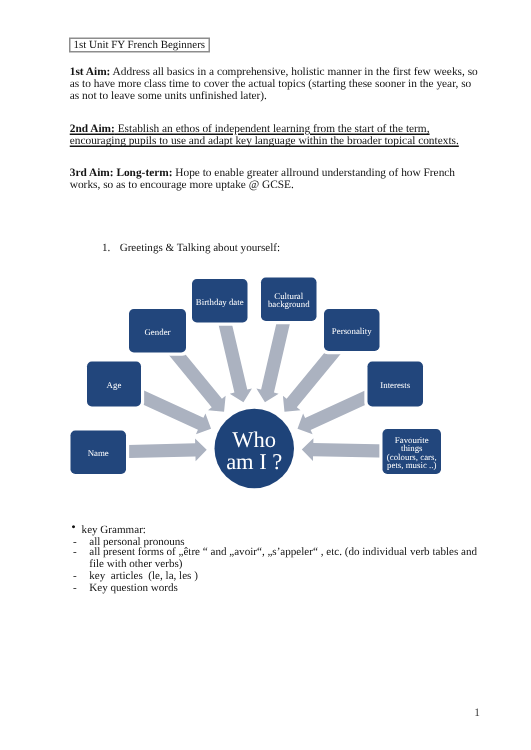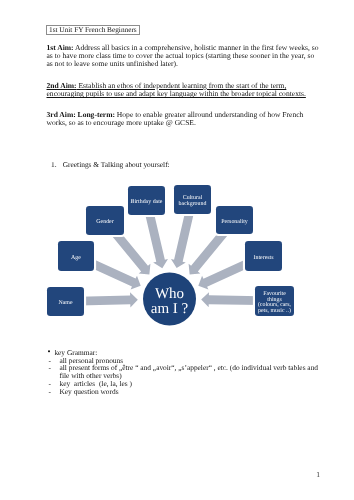--- a/index.html
+++ b/index.html
@@ -21,21 +21,21 @@
 <body>
 
 <div class="page">
 
   <div class="title-box">1st Unit FY French Beginners </div>
 
   <div class="para" id="p1" style="left:46.5px;top:43.6px;width:274px;"><b>1st Aim:</b><span> Address all basics in a comprehensive, holistic manner in the first few weeks, so as to have more class time to cover the actual topics (starting these sooner in the year, so as not to leave some units unfinished later).</span></div>
   <div class="para" id="p2" style="left:46.5px;top:82px;width:274px;text-decoration:underline;"><b>2nd Aim:</b><span> Establish an ethos of independent learning from the start of the term, encouraging pupils to use and adapt key language within the broader topical contexts.</span></div>
   <div class="para" id="p3" style="left:46.5px;top:111px;width:274px;"><b>3rd Aim: Long-term:</b><span> Hope to enable greater allround understanding of how French works, so as to encourage more uptake @ GCSE.</span></div>
 
-  <div class="numlist" style="left:51px;top:161.1px;">
+  <div class="numlist" style="left:68px;top:161.1px;">
     <span>1.</span>
     <span style="display:inline-block;width:2.5px;"></span>
     <span>Greetings &amp; Talking about yourself:</span>
   </div>
 
   <svg class="diagram" id="diagram-svg" viewBox="0 0 354 150">
       <polygon points="0,-4.4 51.224699418706685,-4.4 51.224699418706685,-7.6 58.824699418706686,0 51.224699418706685,7.6 51.224699418706685,4.4 0,4.4" fill="#ABB2C0" transform="translate(79.00144399330688,121.1754460578532) rotate(-1.3770371937727444)"></polygon>
       <polygon points="0,-4.4 48.80151674301479,-4.4 48.80151674301479,-7.6 56.40151674301479,0 48.80151674301479,7.6 48.80151674301479,4.4 0,4.4" fill="#ABB2C0" transform="translate(89.45736329738251,82.18894782660372) rotate(24.69737233764382)"></polygon>
       <polygon points="0,-4.4 48.532880284519045,-4.4 48.532880284519045,-7.6 56.13288028451905,0 48.532880284519045,7.6 48.532880284519045,4.4 0,4.4" fill="#ABB2C0" transform="translate(113.73979091531427,51.13679979615768) rotate(50.59155775575719)"></polygon>
       <polygon points="0,-4.4 51.95959285421767,-4.4 51.95959285421767,-7.6 59.55959285421767,0 51.95959285421767,7.6 51.95959285421767,4.4 0,4.4" fill="#ABB2C0" transform="translate(148.7488574154567,30.130976322716737) rotate(76.85678389080822)"></polygon>

